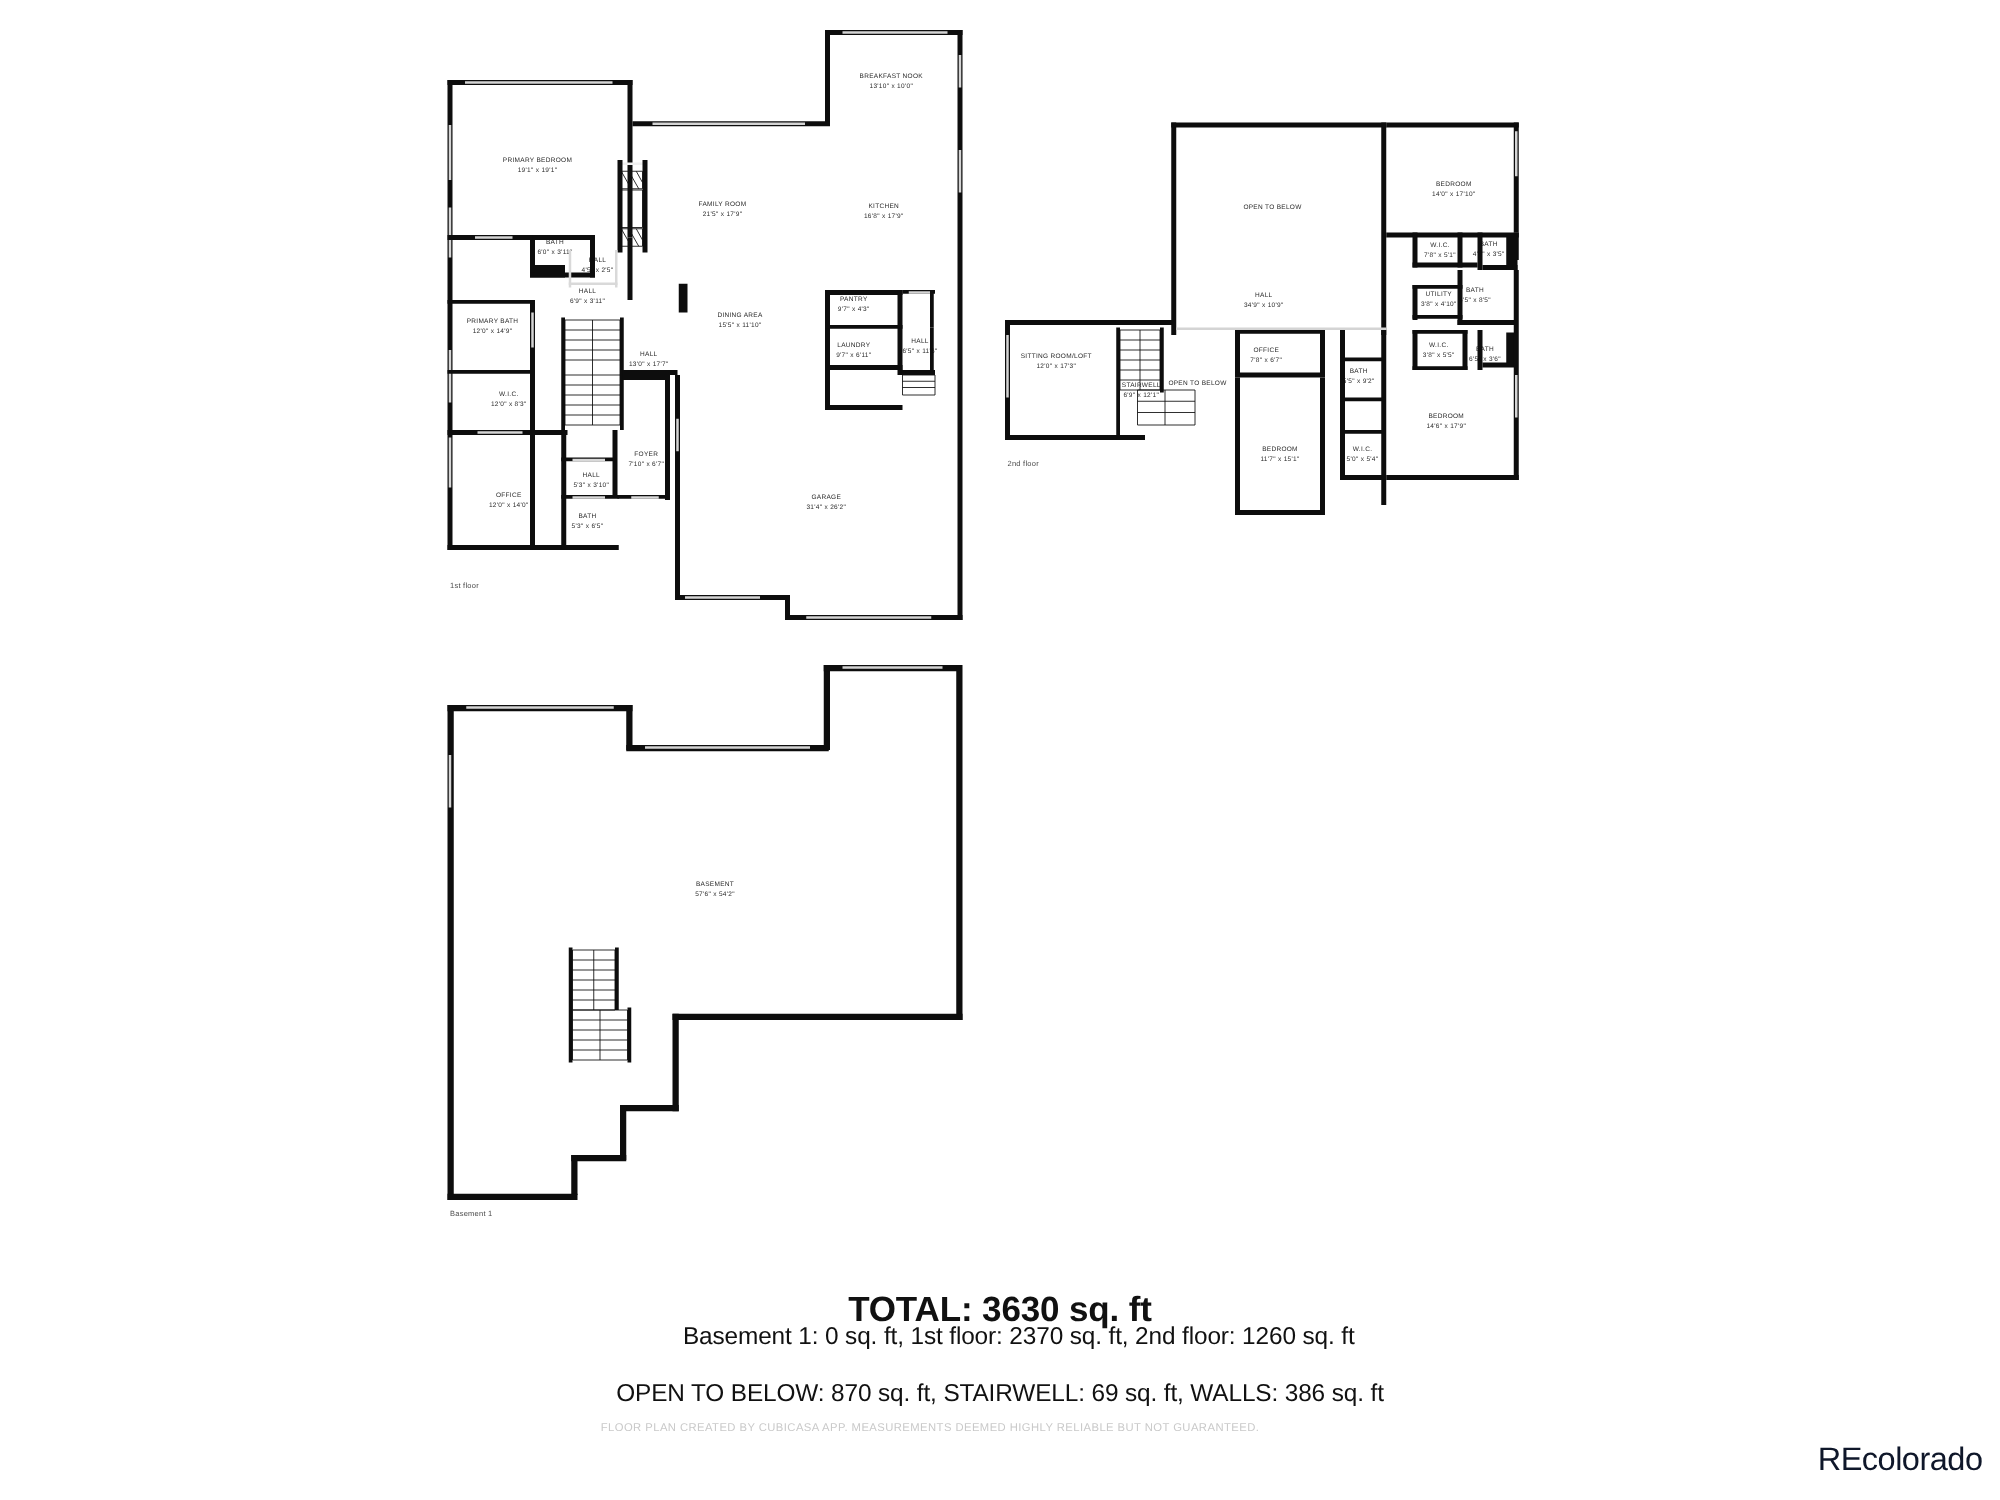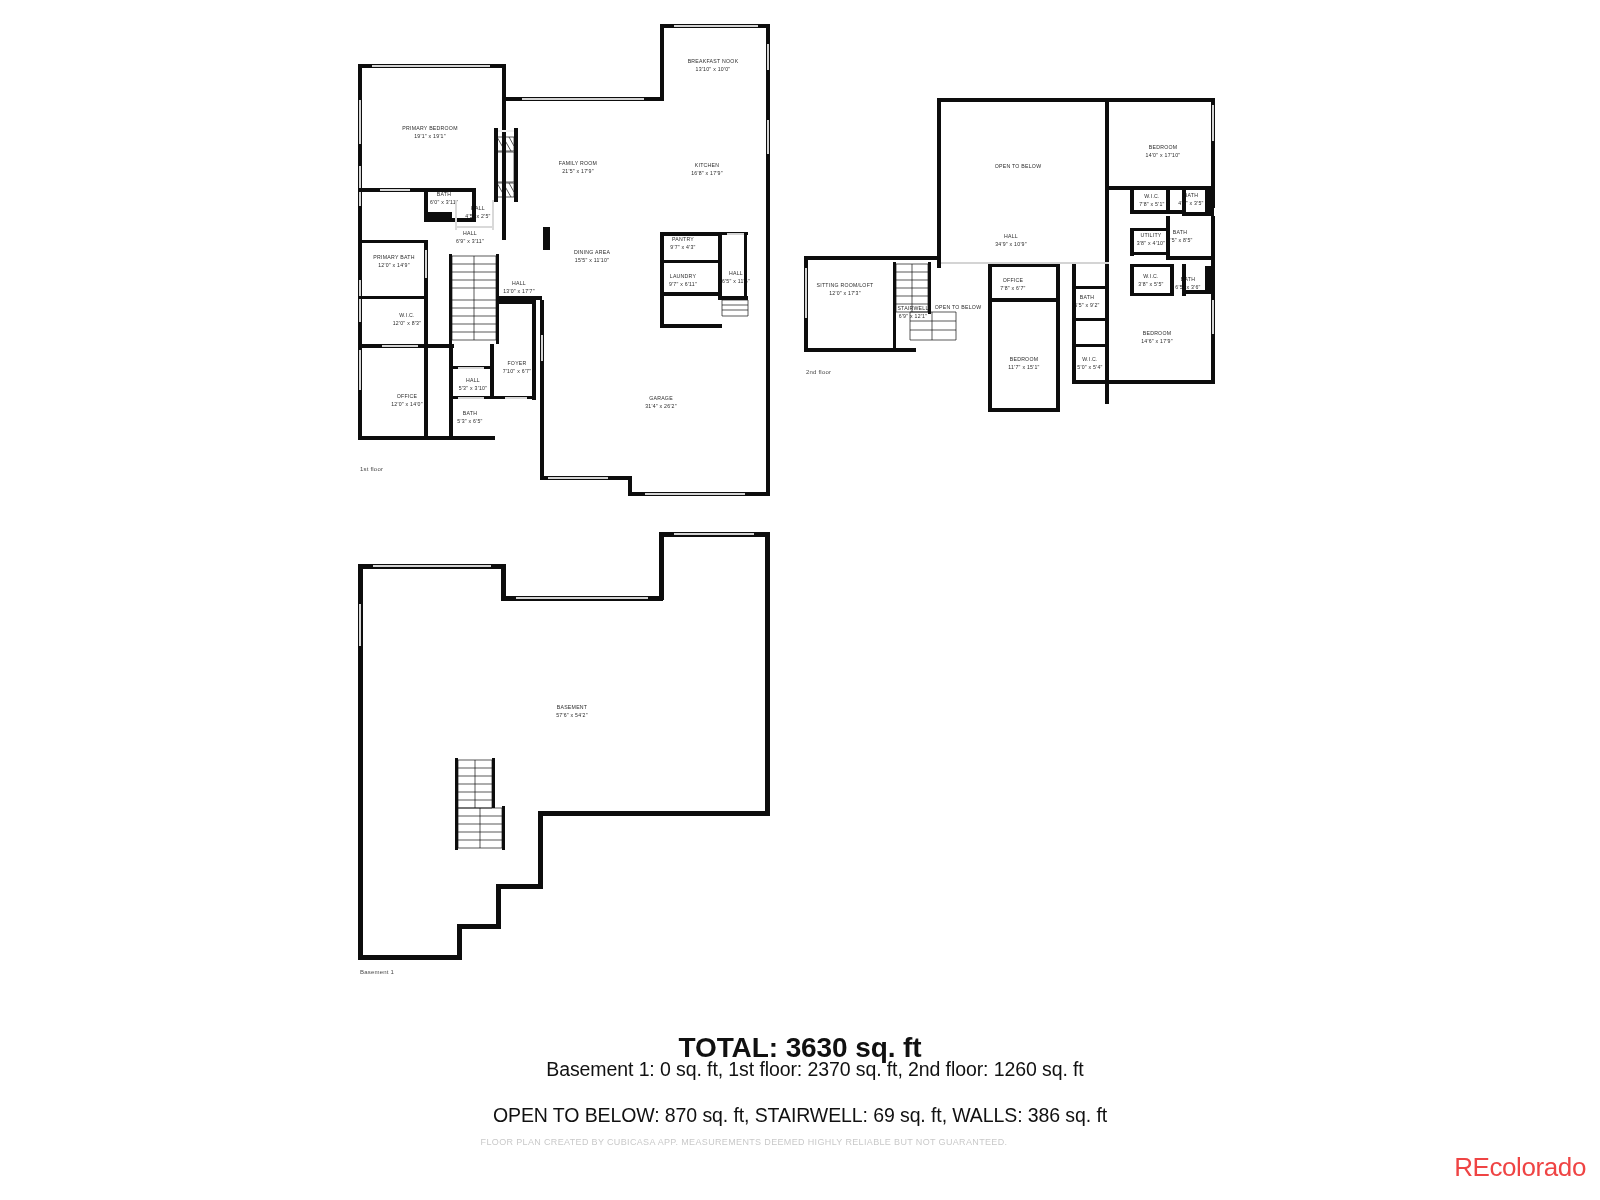--- a/index.html
+++ b/index.html
@@ -81,21 +81,21 @@
     font-size: 9px;
     color: #c9c9c9;
     letter-spacing: 0.35px;
     font-family: "Liberation Sans", sans-serif;
   }
   .brand {
     position: absolute;
     right: 14px;
     top: 1152px;
     font-size: 26px;
-    color: #ef4444;
+    color: #0f172a;
     letter-spacing: -0.4px;
     font-family: "Liberation Sans", sans-serif;
   }
 </style>
 </head>
 <body>
 
 <div id="plan-root">
 
   <svg class="floor-svg" width="1600" height="1200" viewBox="0 0 1600 1200" style="z-index:1">

